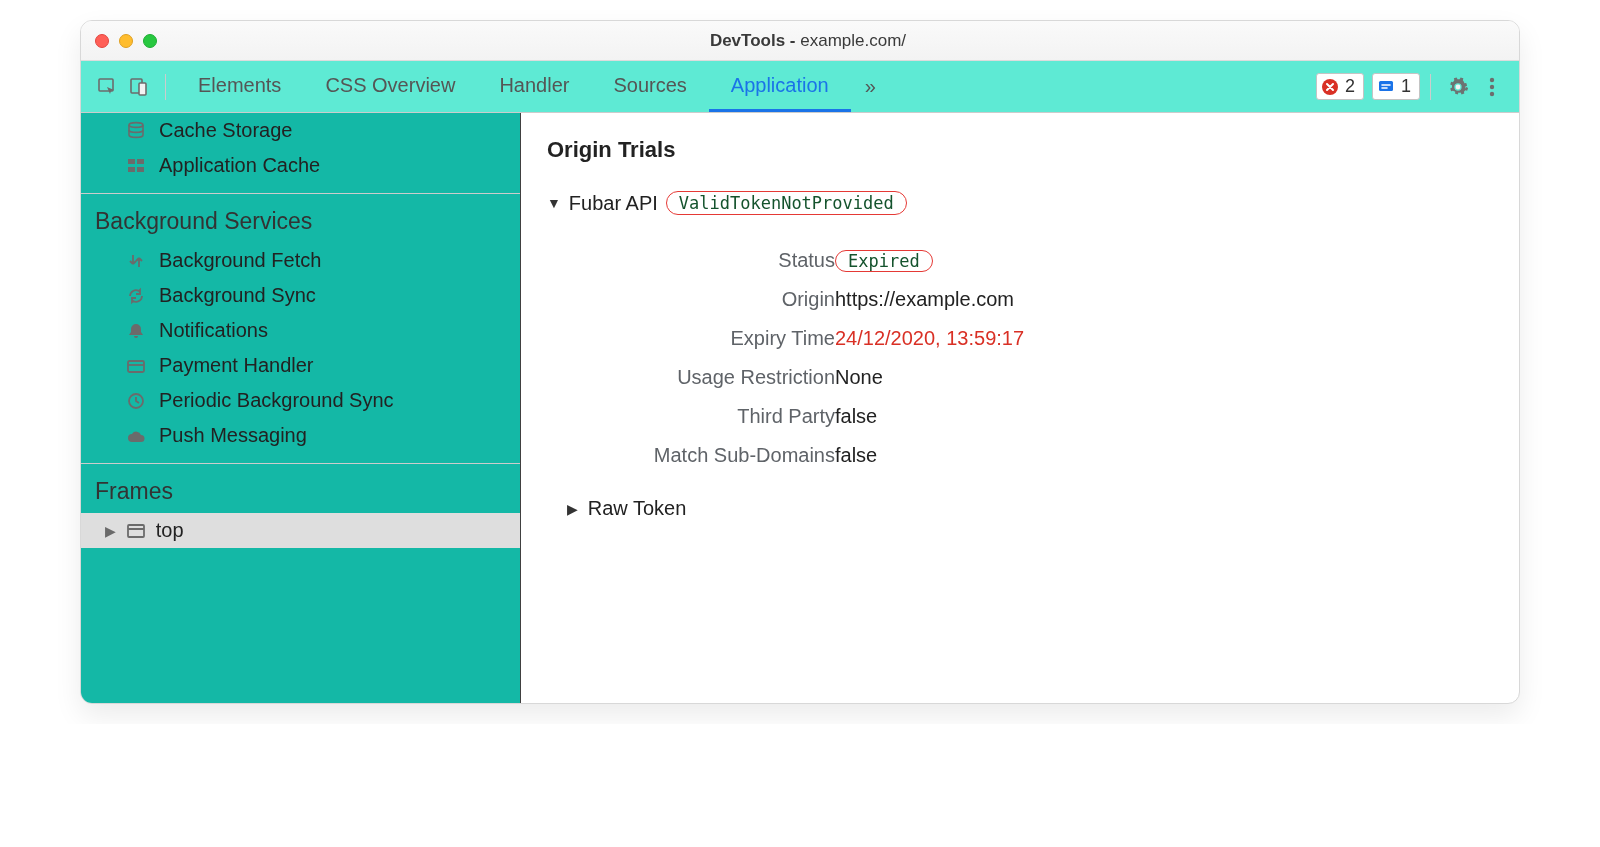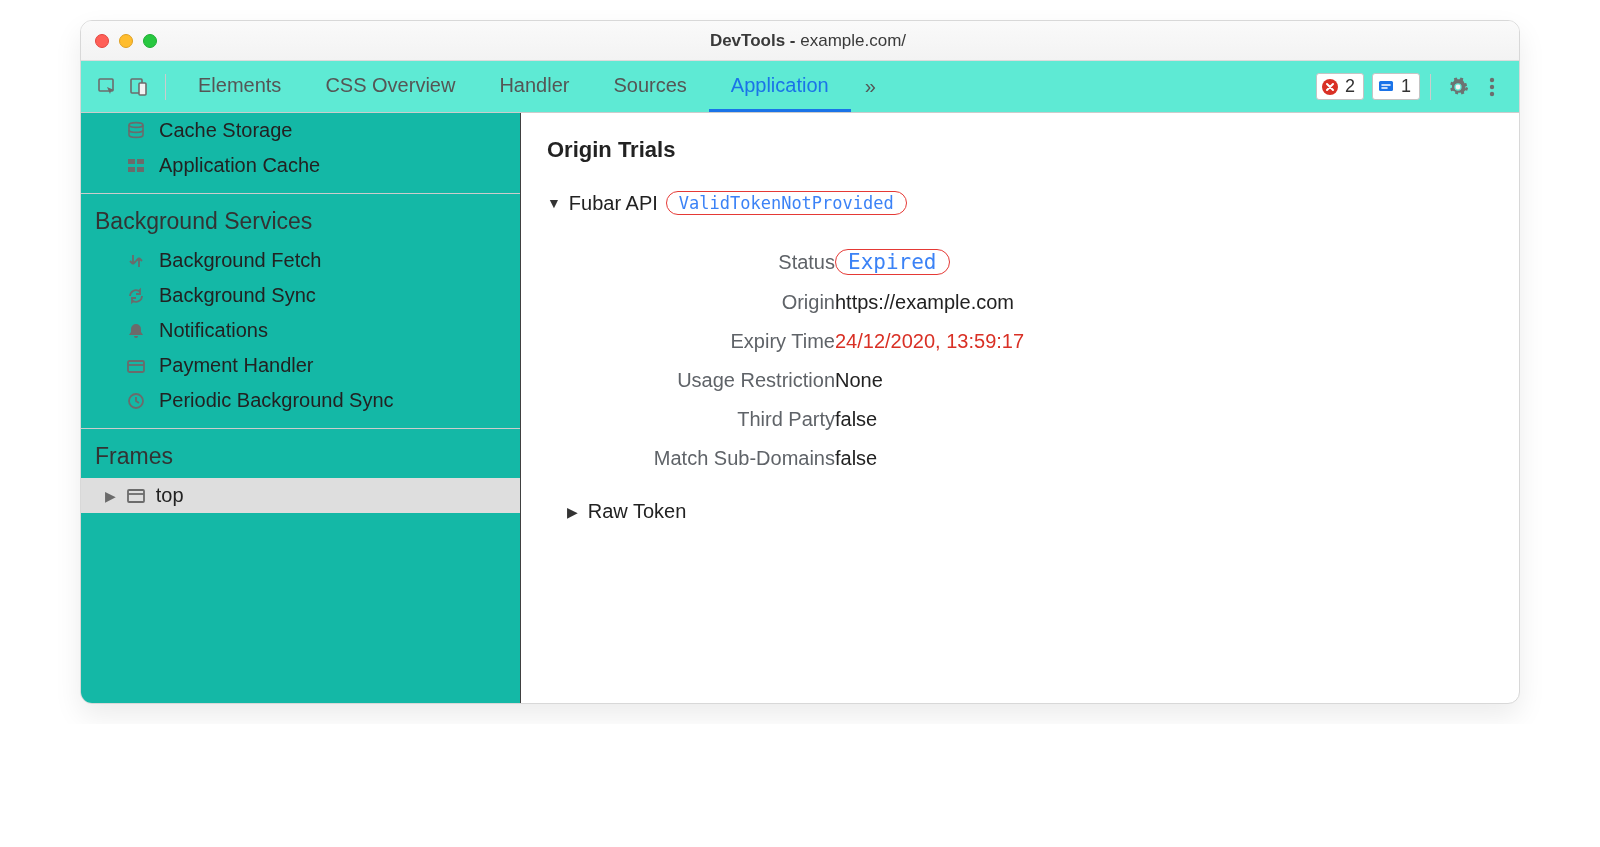--- a/index.html
+++ b/index.html
@@ -90,25 +90,25 @@
   }
   .tri { font-size:14px; color:#6a6a6a; }
 
   
   .main { flex:1; padding:24px 20px; color:#222; }
   .h1 { font-size:22px; font-weight:700; margin:0 0 28px 6px; }
   .ot-row { display:flex; align-items:center; gap:8px; margin-left:6px; font-size:20px; }
   .disclosure { cursor:pointer; font-size:14px; color:#333; }
   .pill {
     display:inline-flex; align-items:center;
-    border:1.5px solid #e53935; color:#3b82f6;
+    border:1.5px solid #e53935; color:#14532d;
     border-radius:999px; padding:1px 12px; font-family:ui-monospace,Menlo,monospace;
     font-size:17px;
   }
-  .pill.small { font-size:21px; padding:0 12px; }
+  .pill.small { font-size:17px; padding:0 12px; }
   .kv { margin-top:26px; margin-left:44px; }
   .kv-row { display:flex; align-items:center; padding:8px 0; font-size:20px; }
   .kv-key { width:250px; text-align:right; color:#5f6368; }
   .kv-val { color:#222; }
   .kv-val.red { color:#d93025; font-weight:400; }
   .raw { display:flex; align-items:center; gap:10px; font-size:20px; margin-top:22px; margin-left:26px; cursor:pointer;}
   svg { display:block; }
 </style>
 </head>
 <body>
@@ -249,20 +249,28 @@
       </div>
       <div class="side-item">
         <span class="ic">
           <svg width="18" height="18" viewBox="0 0 18 18" fill="none" stroke="#6b6b6b" stroke-width="1.8">
             <circle cx="9" cy="9" r="7"></circle>
               <path d="M9 5v4l3 2"></path>
           </svg>
         </span>
         <span>Periodic Background Sync</span>
       </div>
+      <div class="side-item">
+        <span class="ic">
+          <svg width="20" height="16" viewBox="0 0 20 16" fill="#6b6b6b">
+            <path d="M6 14a4 4 0 010-8 5 5 0 019 1 3.5 3.5 0 010 7H6z"></path>
+          </svg>
+        </span>
+        <span>Push Messaging</span>
+      </div>
 
       <div class="side-hr"></div>
       <div class="side-section">Frames</div>
 
       <div class="frames-row">
         <span class="tri">▶</span>
         <span>
           <svg width="20" height="16" viewBox="0 0 20 16" fill="none" stroke="#6b6b6b" stroke-width="1.8">
             <rect x="2" y="2" width="16" height="12" rx="1"></rect>
               <path d="M2 6h16"></path>

